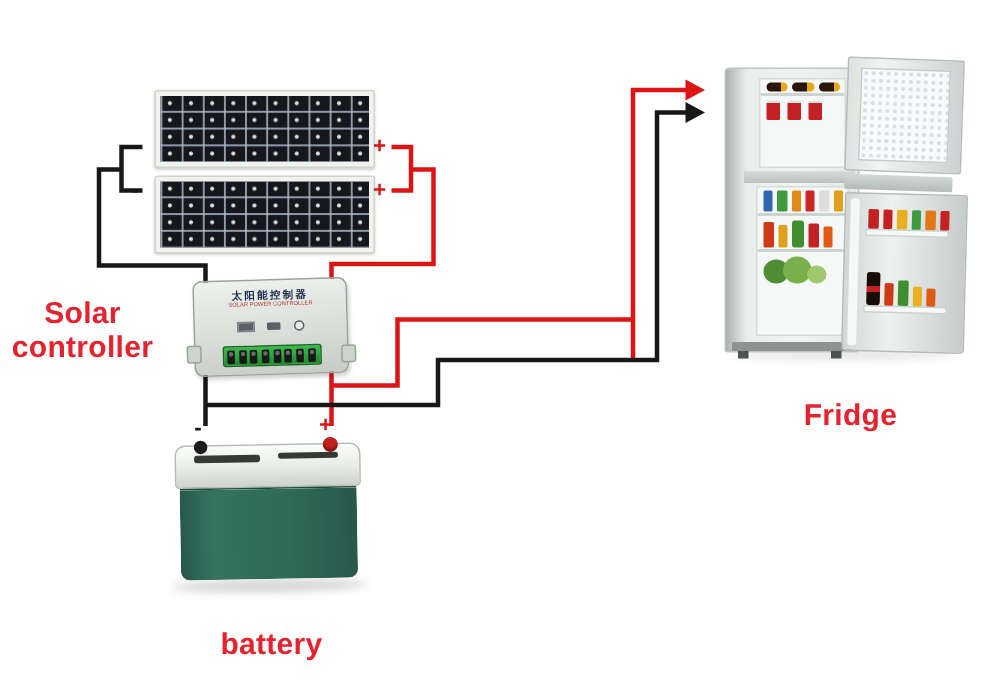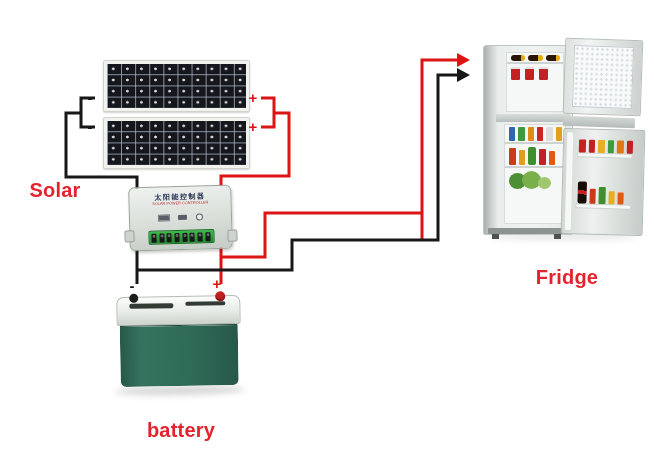--- a/index.html
+++ b/index.html
@@ -166,22 +166,23 @@
     <polygon class="head black" points="457,68 470,75 457,82"></polygon>
   </svg>
 
   <span class="sign neg" style="left:82px;top:90px;">-</span>
   <span class="sign neg" style="left:82px;top:119px;">-</span>
   <span class="sign pos" style="left:245px;top:90px;">+</span>
   <span class="sign pos" style="left:245px;top:119px;">+</span>
   <span class="sign neg" style="left:124px;top:278px;">-</span>
   <span class="sign pos" style="left:209px;top:276px;">+</span>
 
-  <div class="lbl" style="left:2px;top:179px;width:106px;">
+  <div class="lbl" style="left:2px;top:198px;width:106px;">
     <div>Solar</div>
+    <div>controller</div>
   </div>
   <div class="lbl" style="left:517px;top:266px;width:100px;">Fridge</div>
   <div class="lbl" style="left:121px;top:419px;width:120px;">battery</div>
 
   <div class="panel" style="top:60px;">
     <div class="cells"></div>
   </div>
   <div class="panel" style="top:117px;">
     <div class="cells"></div>
   </div>

